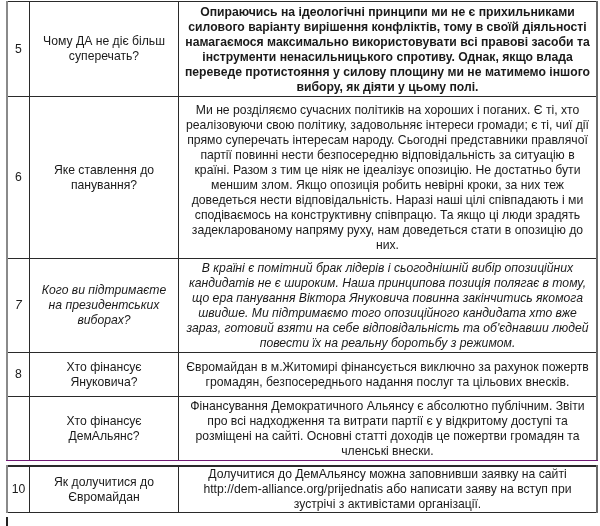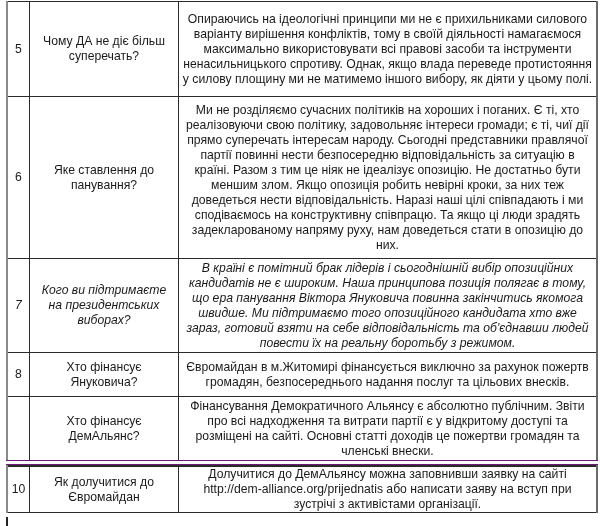--- a/index.html
+++ b/index.html
@@ -44,23 +44,23 @@
       padding: 0 3px;
     }
     #table-main {
       top: 1px;
       border-top: 1px solid #2a2a2a;
     }
     #table-main tr.row-5 td { height: 93px; }
     #table-main tr.row-6 td { height: 161px; }
     #table-main tr.row-7 td { height: 93px; font-style: italic; }
     #table-main tr.row-8 td { height: 43px; }
-    #table-main tr.row-9 td { height: 63px; border-bottom: 6px solid #701a75; }
+    #table-main tr.row-9 td { height: 63px; border-bottom: 4px solid #701a75; }
     #table-main tr.row-5 td { border-top: none; }
-    #table-main tr.row-5 td.a { padding-top: 1px; }
+    #table-main tr.row-5 td.a { padding-top: 1px; font-weight: bold; }
 
     .page-sep {
       position: absolute;
       left: 0;
       top: 461px;
       width: 600px;
       height: 3px;
       background: #ffffff;
     }
     #table-second {

